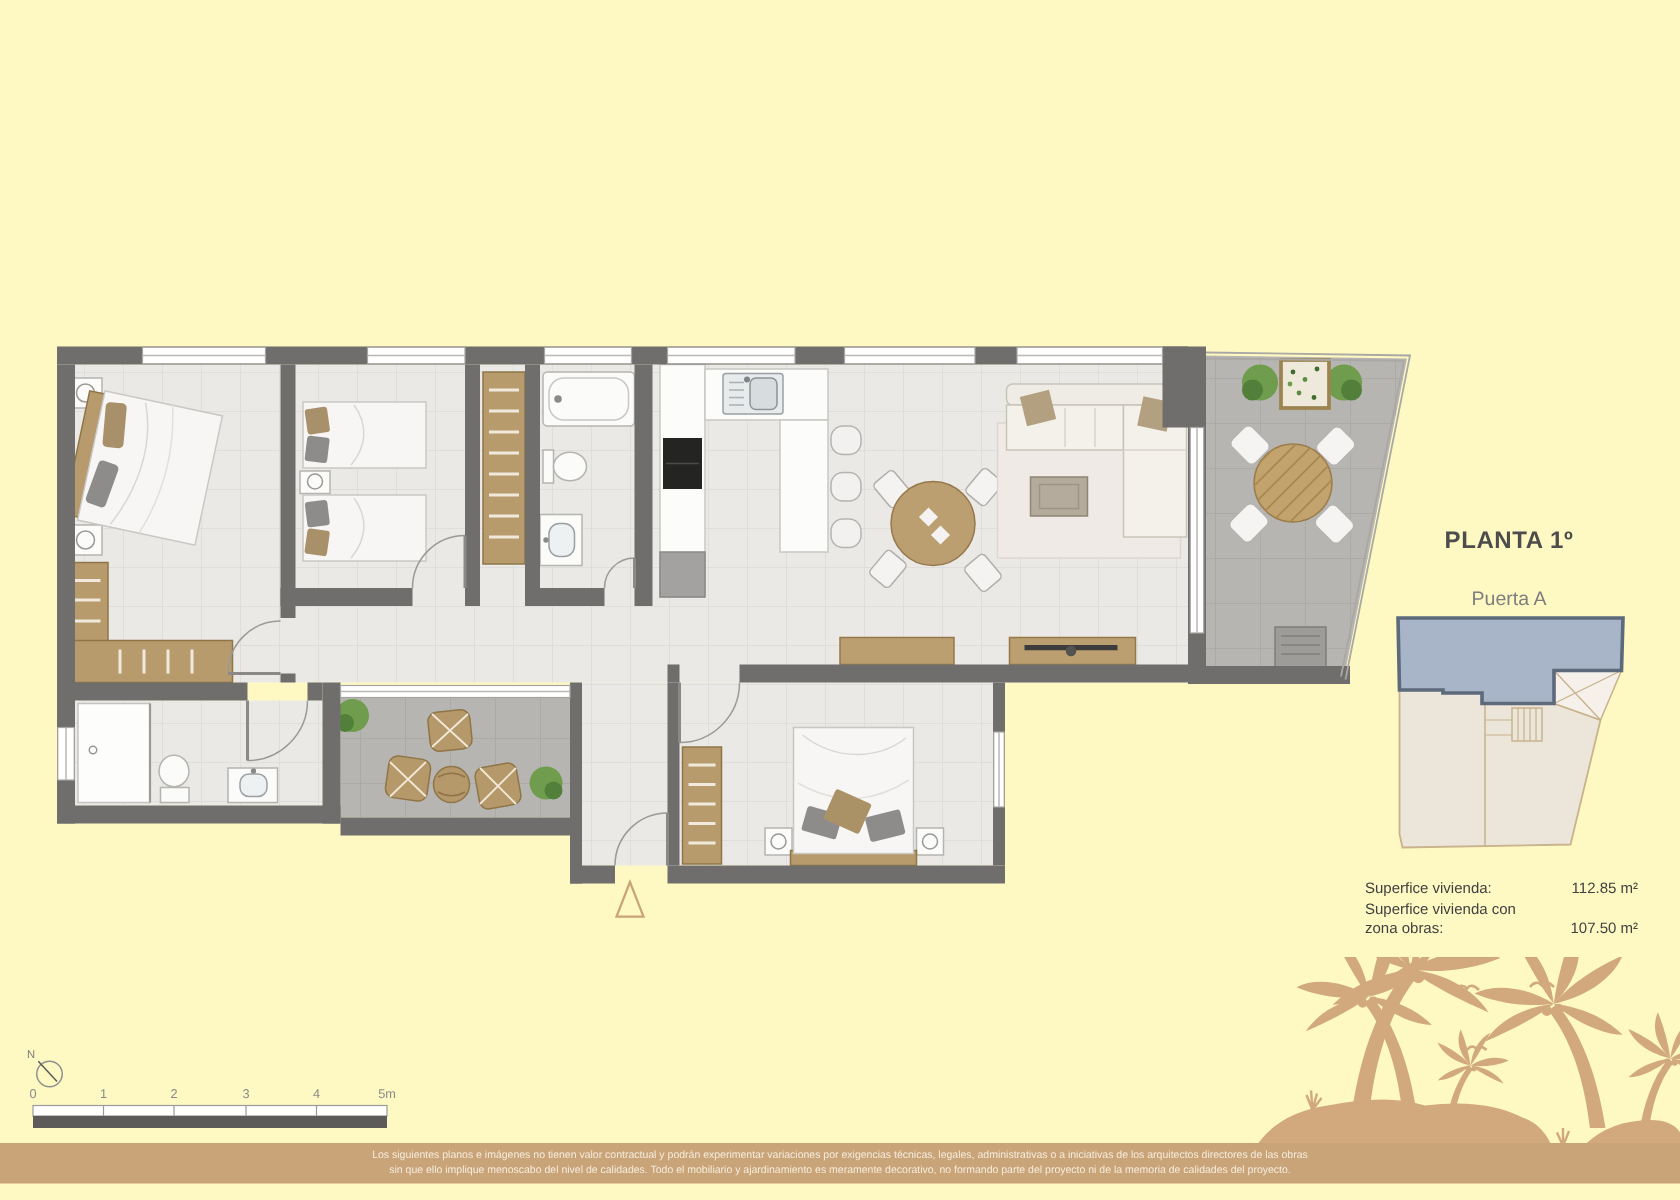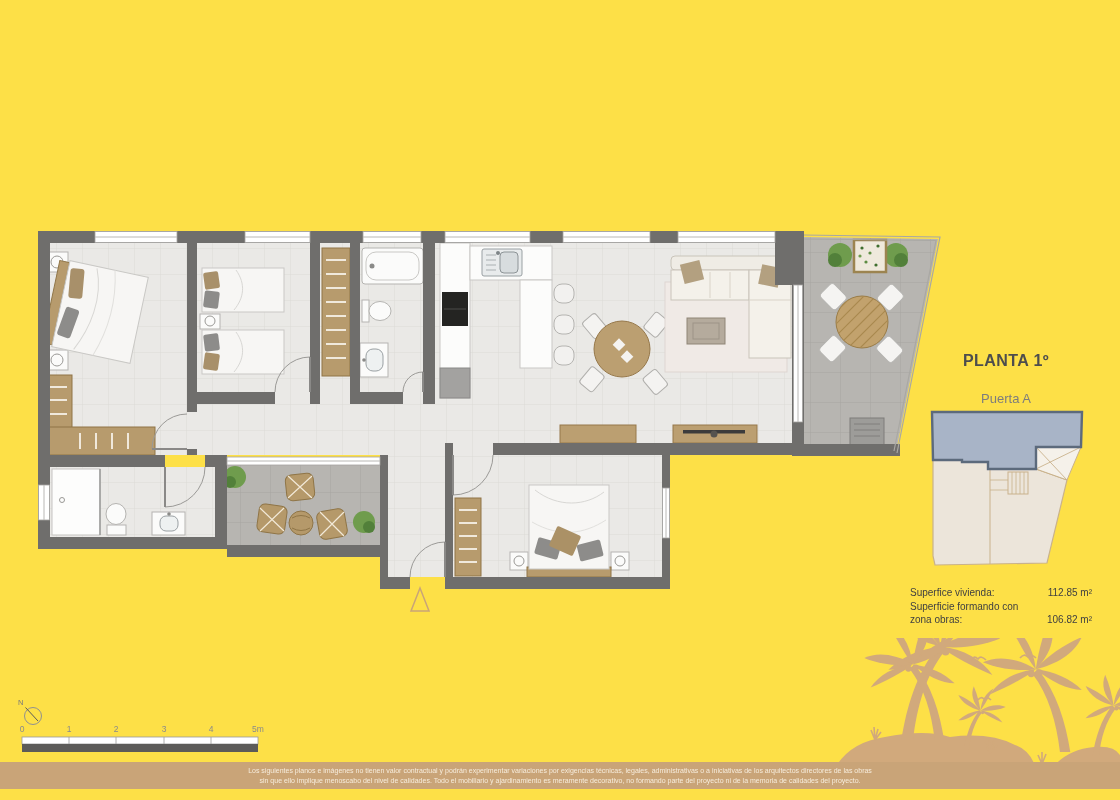--- a/index.html
+++ b/index.html
@@ -1,16 +1,16 @@
 <!DOCTYPE html>
 <html><head>
 <meta charset="utf-8">
 <style>
   html,body{margin:0;padding:0;background:#fff;}
-  #canvas{position:relative;width:1120px;height:800px;background:#fde047;overflow:hidden;
+  #canvas{position:relative;width:1120px;height:800px;background:#fef9c3;overflow:hidden;
           font-family:"Liberation Sans",sans-serif;}
   .abs{position:absolute;}
   
   #title-block{left:920px;top:352px;width:172px;text-align:center;}
   #plan-title{font-size:16px;font-weight:bold;color:#4d4d4d;letter-spacing:.4px;}
   #plan-subtitle{font-size:13px;color:#7d7d7d;margin-top:21px;}
   #areas{left:910px;top:586px;width:182px;font-size:10px;color:#414141;line-height:13.5px;}
   .area-row{display:flex;}
   .area-value{margin-left:auto;white-space:nowrap;}
   
@@ -309,25 +309,25 @@
     <path d="M62,74 h18 M62,84 h18" stroke="#c9b28c" stroke-width="0.8"></path>
     <polygon points="4,6 154,6 153,41 108,41 108,63 60,63 60,56 34,56 34,54 5,54" fill="#a8b4c7" stroke="#5c6a7c" stroke-width="2.4"></polygon>
   </svg>
 
   <div class="abs" id="areas">
     <div class="area-row">
       <span>Superfice vivienda:</span>
       <span class="area-value">112.85 m²</span>
     </div>
     <div class="area-row">
-      <span>Superficie formando con</span>
+      <span>Superfice vivienda con</span>
     </div>
     <div class="area-row">
       <span>zona obras:</span>
-      <span class="area-value">106.82 m²</span>
+      <span class="area-value">107.50 m²</span>
     </div>
   </div>
 
   <svg class="abs" style="left:8px;top:692px;" width="280" height="70" viewBox="0 0 280 70">
     <g>
       <text x="10" y="13" font-size="7.5" fill="#7a7a7a">N</text>
       <circle cx="25" cy="24" r="8.5" fill="none" stroke="#909090" stroke-width="1"></circle>
       <line x1="30" y1="29" x2="17.5" y2="15.5" stroke="#5a5a5a" stroke-width="1"></line>
     </g>
     <g>

